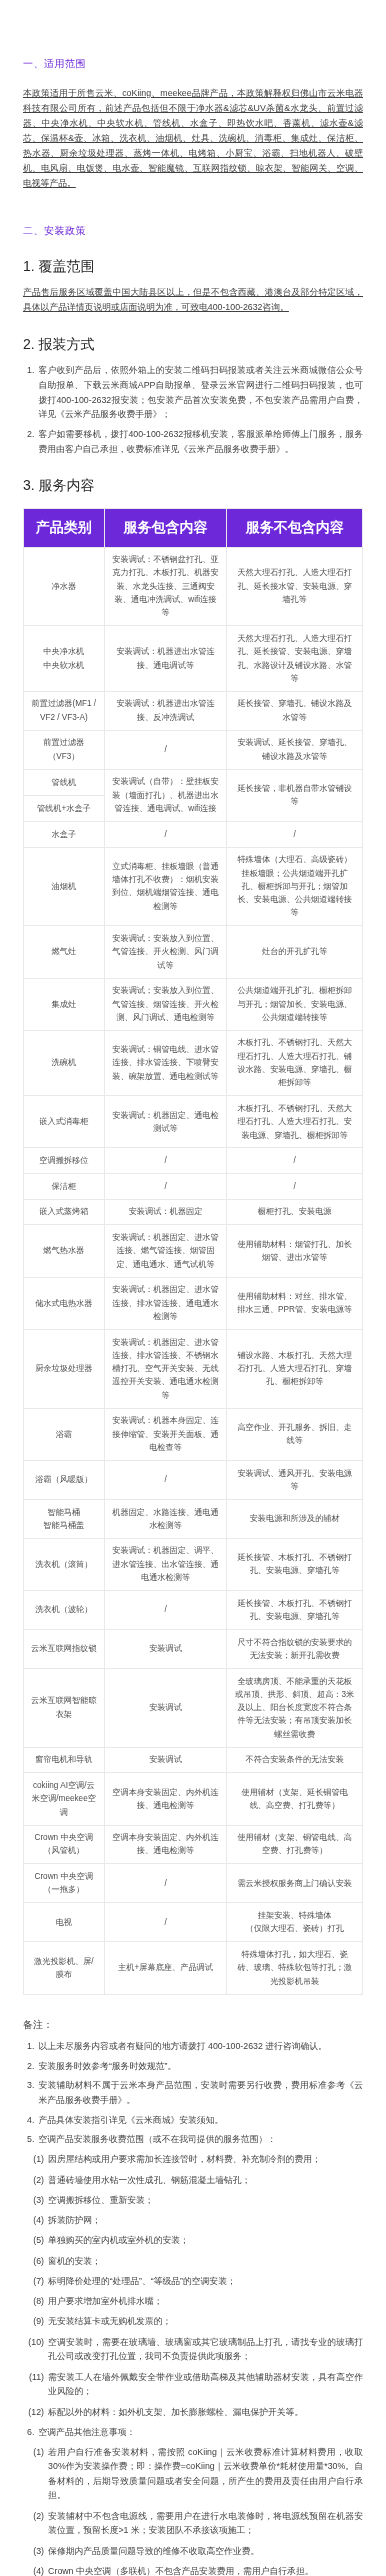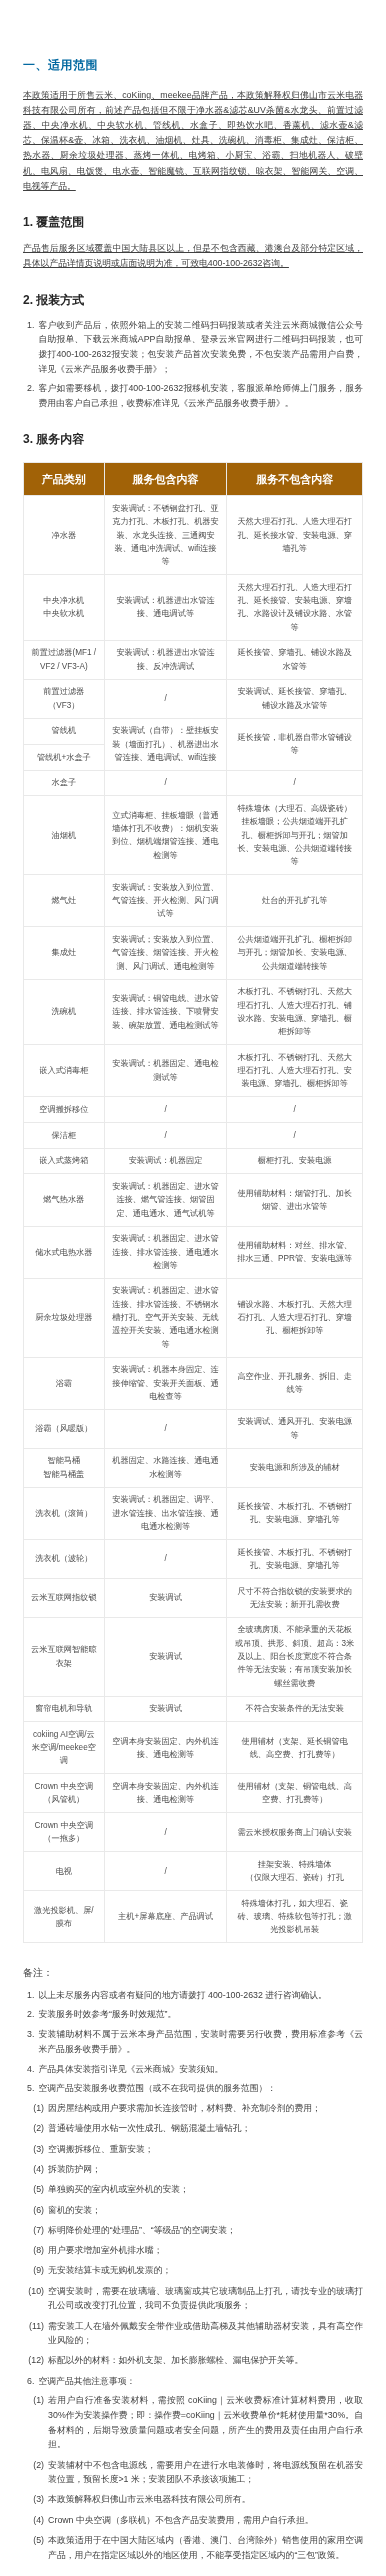--- a/index.html
+++ b/index.html
@@ -1,52 +1,53 @@
 <!DOCTYPE html>
 <html style="font-size:8.2px"><head>
 <meta charset="utf-8">
 <style>
   html,body{margin:0;padding:0;background:#fff;}
   body{width:386px;font-family:"Liberation Sans","DejaVu Sans",sans-serif;}
   .page{width:386px;height:3939px;overflow:hidden;background:#fff;}
   .inner{padding:58px 23px 0 23px;}
-  .sec-title{color:#0369a1;font-size:12px;font-weight:700;line-height:1.2;margin:34px 0 15.5px 0;letter-spacing:0.5px;}
+  .sec-title{color:#6d28d9;font-size:10px;font-weight:400;line-height:1.2;margin:34px 0 15.5px 0;letter-spacing:0.5px;}
   .sec-title.first{margin-top:0;}
-  .sub-head{color:#262626;font-size:12px;font-weight:700;margin:20.6px 0 9.3px 0;}
+  .sub-head{color:#262626;font-size:14px;font-weight:400;margin:20.6px 0 9.3px 0;}
   .body-p{color:#404040;font-size:8.8px;line-height:1.72;margin:0 0 8.2px 0;text-align:justify;text-decoration:underline;}
   
   .olist{margin:3.1px 0 0 0;}
   .olist .li{display:flex;align-items:flex-start;margin:0 0 5.2px 0;color:#404040;font-size:8.8px;line-height:1.66;}
   .olist .li .m{flex:0 0 15.5px;text-align:right;padding-right:4.1px;box-sizing:border-box;}
   .olist .li .t{flex:1;text-align:justify;}
   .olist .sub{margin:5.2px 0 1px 2.1px;}
   .olist .sub .li{margin:0 0 5.7px 0;}
   .olist .sub .li .m{flex:0 0 23px;text-align:right;padding-right:4.1px;}
   .notes-label{color:#404040;font-size:10px;margin:23px 0 7.2px 0;}
   
   .tbl{margin:13.4px 0 0 0;}
   .tbl table{width:100%;border-collapse:collapse;table-layout:fixed;}
-  .tbl th{background:#a16207;color:#ffffff;font-size:11px;font-weight:700;text-align:center;padding:8.2px 3.1px;border:0.5px solid #e9e9e9;line-height:1.5;}
+  .tbl th{background:#6d28d9;color:#ffffff;font-size:14px;font-weight:700;text-align:center;padding:8.2px 3.1px;border:0.5px solid #e9e9e9;line-height:1.5;}
   .tbl td{border:0.5px solid #e9e9e9;color:#4d4d4d;font-size:8.2px;line-height:1.62;padding:5.7px 6.2px;text-align:center;vertical-align:middle;white-space:pre-line;word-break:break-word;}
   .tbl-svc col:nth-child(1){width:23.8%;}
   .tbl-svc col:nth-child(2){width:36.2%;}
   .tbl-svc col:nth-child(3){width:40%;}
 </style>
 </head>
 <body>
 
 <div class="page">
   <div class="inner">
 
     <div>
       <div class="sec-title first">一、适用范围</div>
       <p class="body-p">本政策适用于所售云米、coKiing、meekee品牌产品，本政策解释权归佛山市云米电器科技有限公司所有，前述产品包括但不限于净水器&amp;滤芯&amp;UV杀菌&amp;水龙头、前置过滤器、中央净水机、中央软水机、管线机、水盒子、即热饮水吧、香薰机、滤水壶&amp;滤芯、保温杯&amp;壶、冰箱、洗衣机、油烟机、灶具、洗碗机、消毒柜、集成灶、保洁柜、热水器、厨余垃圾处理器、蒸烤一体机、电烤箱、小厨宝、浴霸、扫地机器人、破壁机、电风扇、电饭煲、电水壶、智能魔镜、互联网指纹锁、晾衣架、智能网关、空调、电视等产品。</p>
     </div>
 
     <div>
+      <div class="sec-title">二、安装政策</div>
       <div class="sub-head">1. 覆盖范围</div>
       <p class="body-p">产品售后服务区域覆盖中国大陆县区以上，但是不包含西藏、港澳台及部分特定区域，具体以产品详情页说明或店面说明为准，可致电400-100-2632咨询。</p>
       <div class="sub-head">2. 报装方式</div>
       <div class="olist">
           <div class="li">
             <span class="m">1.</span>
             <span class="t">客户收到产品后，依照外箱上的安装二维码扫码报装或者关注云米商城微信公众号自助报单、下载云米商城APP自助报单、登录云米官网进行二维码扫码报装，也可拨打400-100-2632报安装；包安装产品首次安装免费，不包安装产品需用户自费，详见《云米产品服务收费手册》；</span>
           </div>
           <div class="li">
             <span class="m">2.</span>
@@ -308,21 +309,21 @@
             <div class="li">
               <span class="m">(1)</span>
               <span class="t">若用户自行准备安装材料，需按照 coKiing｜云米收费标准计算材料费用，收取 30%作为安装操作费；即：操作费=coKiing｜云米收费单价*耗材使用量*30%。自备材料的，后期导致质量问题或者安全问题，所产生的费用及责任由用户自行承担。</span>
             </div>
             <div class="li">
               <span class="m">(2)</span>
               <span class="t">安装辅材中不包含电源线，需要用户在进行水电装修时，将电源线预留在机器安装位置，预留长度&gt;1 米；安装团队不承接该项施工；</span>
             </div>
             <div class="li">
               <span class="m">(3)</span>
-              <span class="t">本政策解释权归佛山市云米电器科技有限公司所有。</span>
+              <span class="t">保修期内产品质量问题导致的维修不收取高空作业费。</span>
             </div>
             <div class="li">
               <span class="m">(4)</span>
               <span class="t">Crown 中央空调（多联机）不包含产品安装费用，需用户自行承担。</span>
             </div>
             <div class="li">
               <span class="m">(5)</span>
               <span class="t">本政策适用于在中国大陆区域内（香港、澳门、台湾除外）销售使用的家用空调产品，用户在指定区域以外的地区使用，不能享受指定区域内的“三包”政策。</span>
             </div>
           </div>

